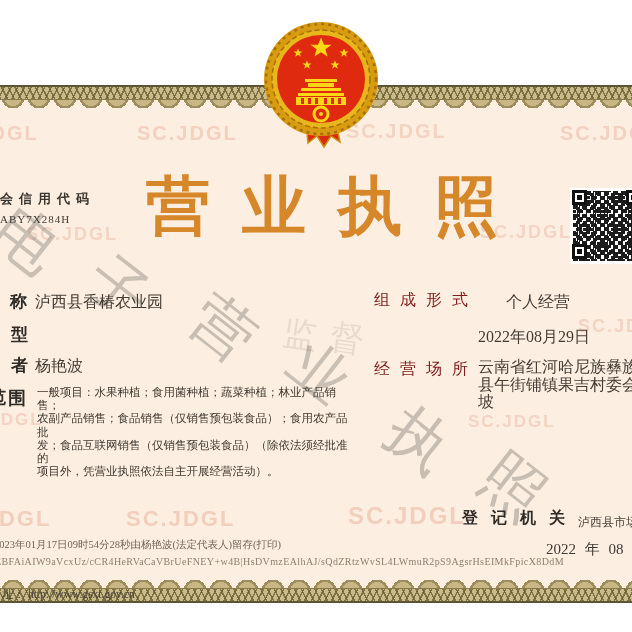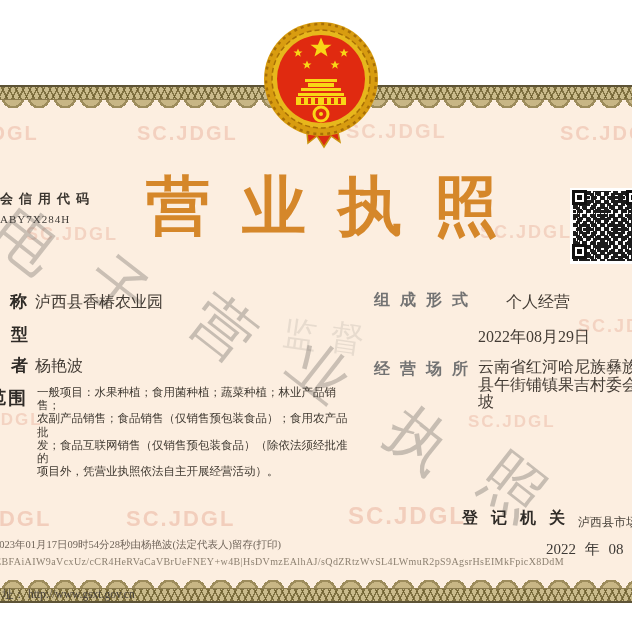--- a/index.html
+++ b/index.html
@@ -35,21 +35,21 @@
   .qr .f.tl{left:2px;top:2px;} .qr .f.tr{left:56px;top:2px;} .qr .f.bl{left:2px;top:56px;}
   
   .abs{position:absolute;z-index:3;}
   .title{left:146px;top:174px;font-size:64px;line-height:1;font-weight:700;letter-spacing:32px;
          color:#d5872a;white-space:nowrap;}
   .code-label{left:0;top:190px;font-size:13px;font-weight:700;letter-spacing:6px;color:#3a352f;white-space:nowrap;}
   .code-value{left:0;top:213px;font-size:11px;letter-spacing:1px;color:#3e3a36;
               font-family:"Liberation Serif","DejaVu Serif",serif;}
   .flabel{font-weight:700;font-size:17px;color:#2f2b27;white-space:nowrap;}
   .fvalue{font-size:16px;color:#433c35;font-family:"Liberation Serif","DejaVu Serif",serif;white-space:nowrap;}
-  .rlabel{font-weight:700;font-size:16px;letter-spacing:10px;color:#737373;white-space:nowrap;}
+  .rlabel{font-weight:400;font-size:16px;letter-spacing:10px;color:#7f1d1d;white-space:nowrap;}
   .scope{left:37px;top:386px;width:316px;font-size:11.5px;line-height:13.2px;color:#3e3830;
          font-family:Liberation Sans, sans-serif;white-space:pre-line;}
   .addr{left:478px;top:358px;width:170px;font-size:16px;line-height:17.6px;color:#433c35;
         font-family:"Liberation Serif","DejaVu Serif",serif;white-space:pre-line;}
   .registry-label{left:462px;top:508px;font-weight:700;font-size:16px;letter-spacing:13px;color:#2f2b27;white-space:nowrap;}
   .registry-value{left:578px;top:514px;font-size:12px;color:#4a443c;white-space:nowrap;
                   font-family:"Liberation Serif","DejaVu Serif",serif;}
   .issue-date{left:546px;top:540px;font-size:15px;word-spacing:5px;color:#3e3a36;white-space:nowrap;
               font-family:"Liberation Serif","DejaVu Serif",serif;}
   .print-line{left:-6px;top:538px;font-size:10.5px;color:#70655a;white-space:nowrap;

